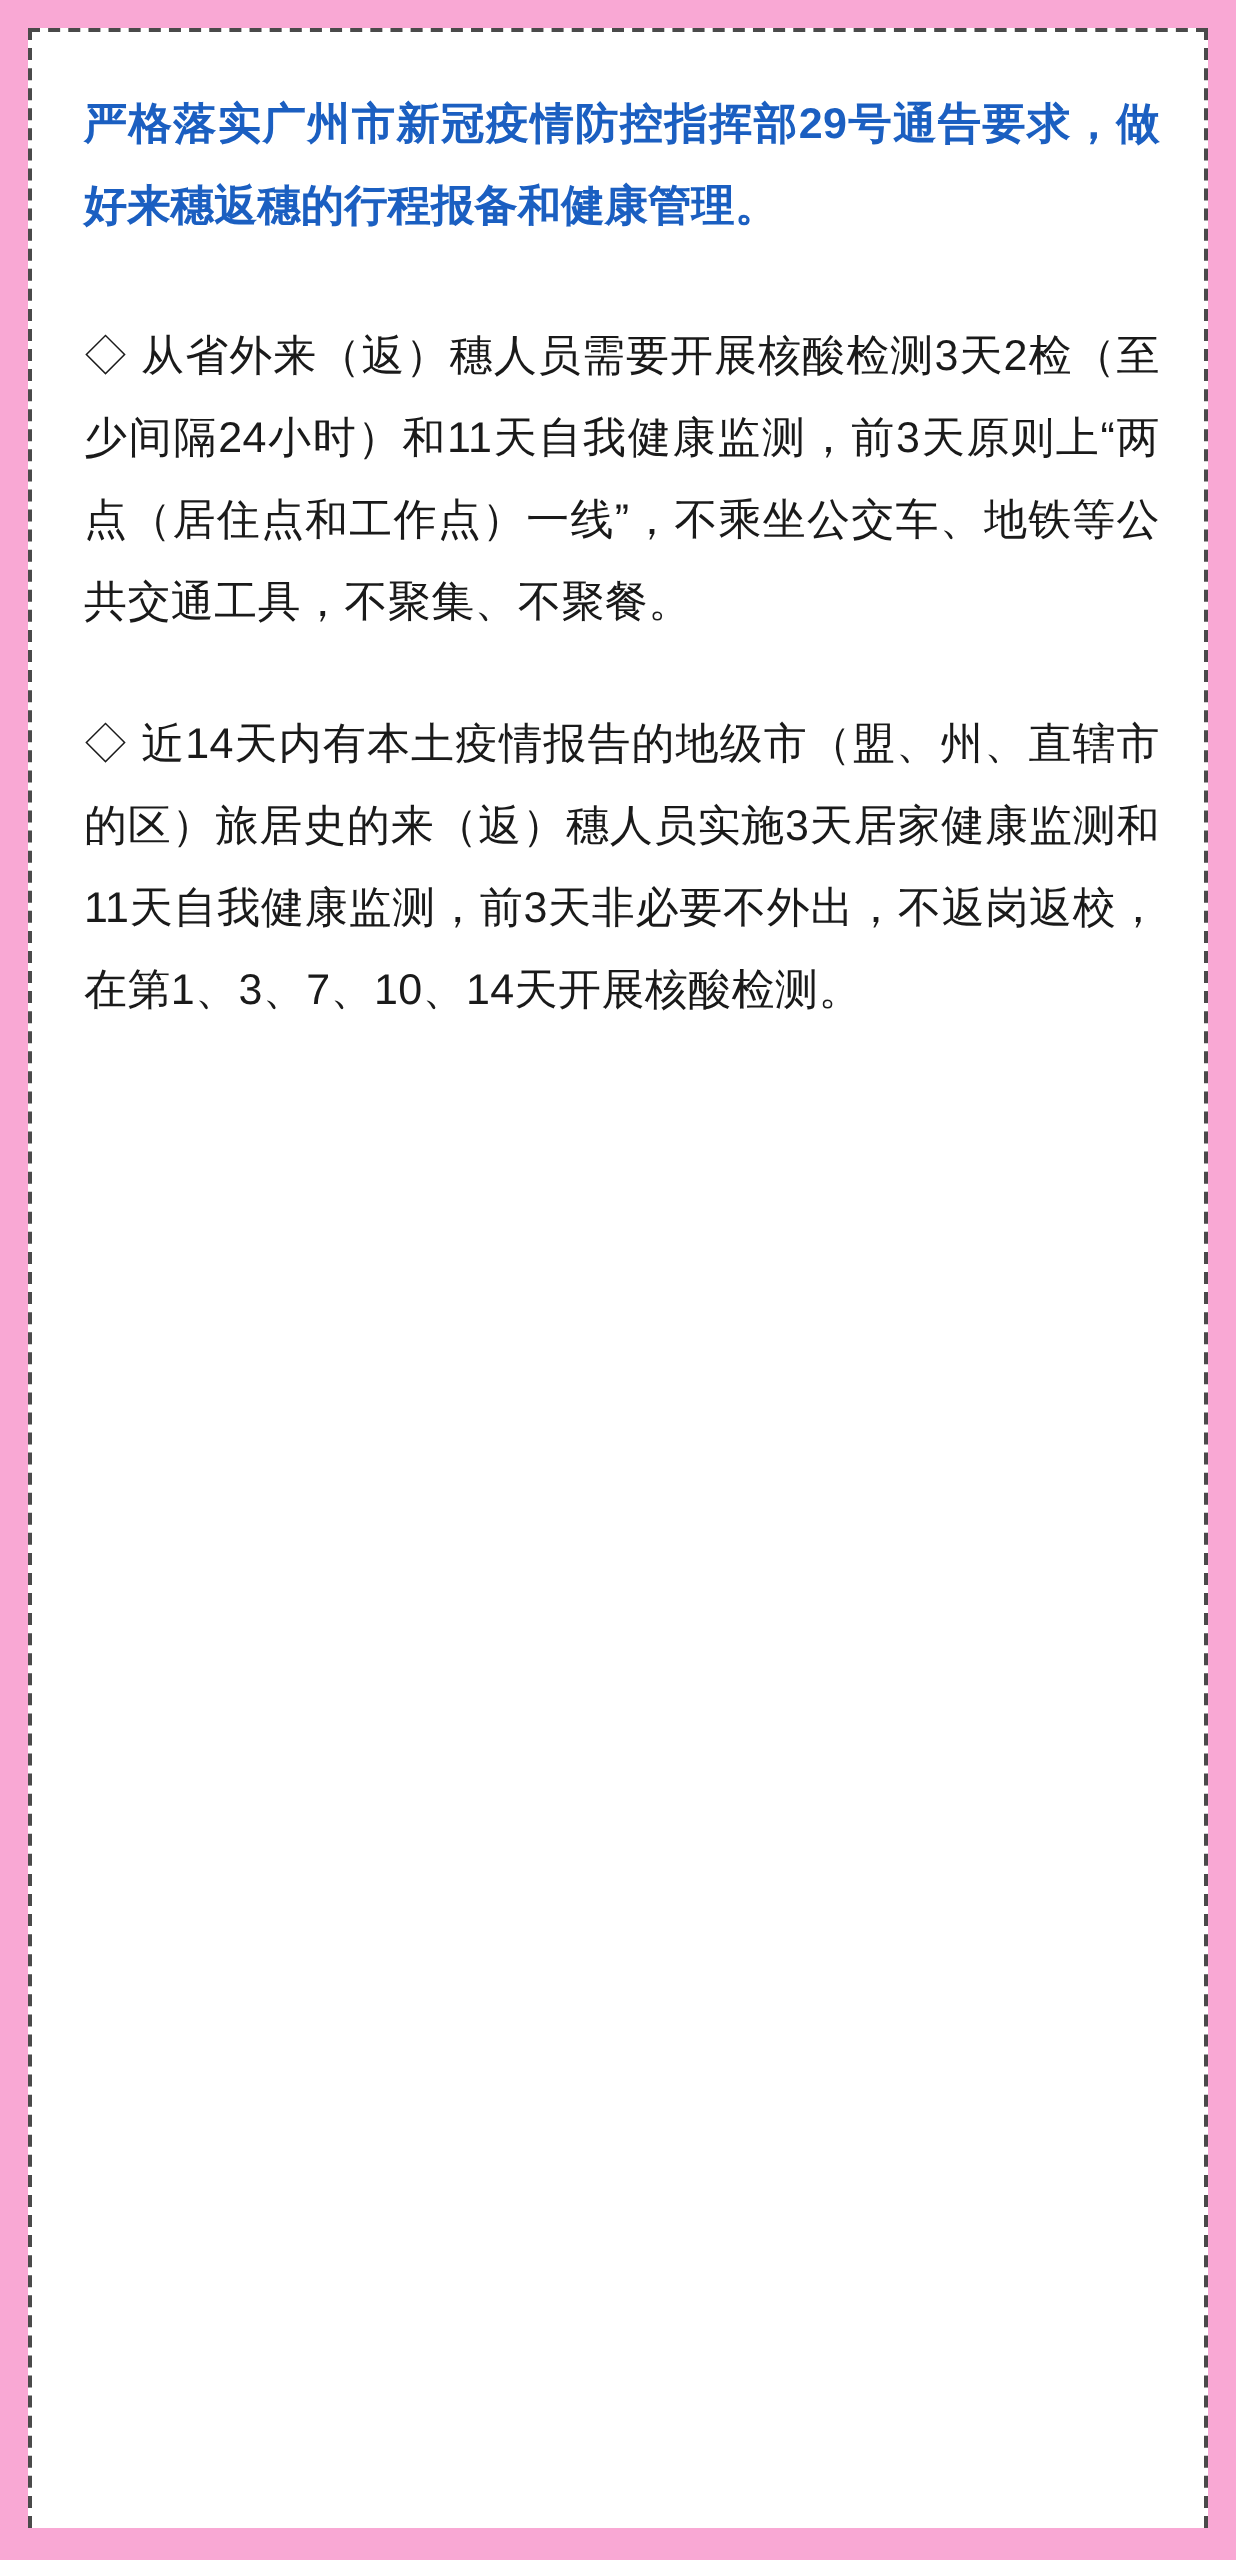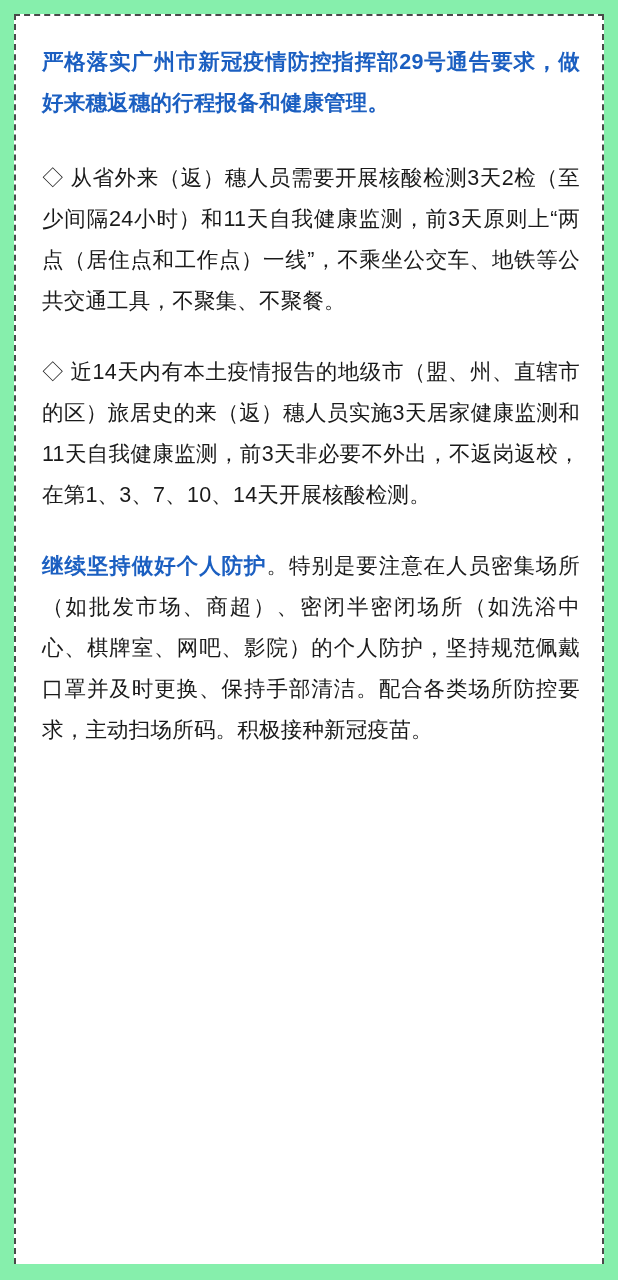--- a/index.html
+++ b/index.html
@@ -11,21 +11,21 @@
     height: 1280px;
     background: #ffffff;
     font-family: "Liberation Sans", sans-serif;
   }
   .page {
     position: relative;
     width: 618px;
     height: 1280px;
     box-sizing: border-box;
     padding: 14px 14px 0 14px;
-    background: #86efac;
+    background: #f9a8d4;
   }
   .dashed-frame {
     position: relative;
     box-sizing: border-box;
     border: 2px dashed #4a4a4a;
     border-bottom: none;
     height: 1250px;
     padding: 26px 22px 0 26px;
     background: #ffffff;
     overflow: hidden;
@@ -75,20 +75,17 @@
     </p>
 
     <p class="para bullet-para">
       <span>◇ 从省外来（返）穗人员需要开展核酸检测3天2检（至少间隔24小时）和11天自我健康监测，前3天原则上“两点（居住点和工作点）一线”，不乘坐公交车、地铁等公共交通工具，不聚集、不聚餐。</span>
     </p>
 
     <p class="para bullet-para">
       <span>◇ 近14天内有本土疫情报告的地级市（盟、州、直辖市的区）旅居史的来（返）穗人员实施3天居家健康监测和11天自我健康监测，前3天非必要不外出，不返岗返校，在第1、3、7、10、14天开展核酸检测。</span>
     </p>
 
-    <p class="para">
-      <span class="blue-lead">继续坚持做好个人防护</span><span>。特别是要注意在人员密集场所（如批发市场、商超）、密闭半密闭场所（如洗浴中心、棋牌室、网吧、影院）的个人防护，坚持规范佩戴口罩并及时更换、保持手部清洁。配合各类场所防控要求，主动扫场所码。积极接种新冠疫苗。</span>
-    </p>
 
 
     <div class="bottom-fade"></div>
   </div>
 </div>
 
 </body></html>

